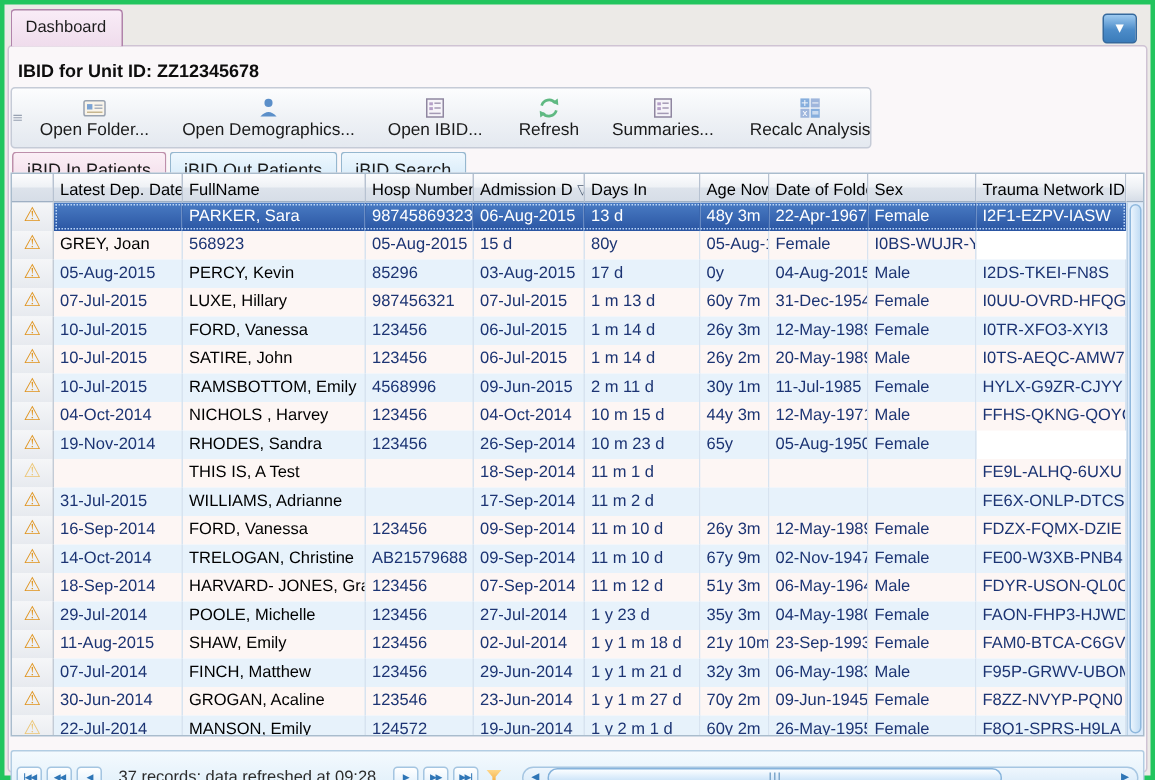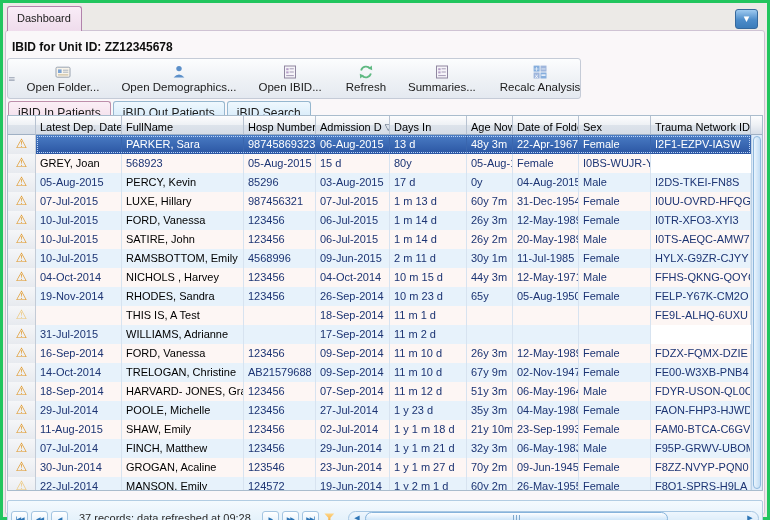--- a/index.html
+++ b/index.html
@@ -386,21 +386,20 @@
           <div class="tr alt-blue">
             <div class="td icon-cell"><span class="warn">⚠</span></div>
             <div class="td c-dep">19-Nov-2014</div>
             <div class="td c-name">RHODES, Sandra</div>
             <div class="td c-hosp">123456</div>
             <div class="td c-adm">26-Sep-2014</div>
             <div class="td c-days">10 m 23 d</div>
             <div class="td c-age">65y</div>
             <div class="td c-dob">05-Aug-1950</div>
             <div class="td c-sex">Female</div>
-            <div class="td c-tnid">FELP-Y67K-CM2O</div>
           </div>
           <div class="tr alt-pink">
             <div class="td icon-cell"><span class="warn pale">⚠</span></div>
             <div class="td c-dep"></div>
             <div class="td c-name">THIS IS, A Test</div>
             <div class="td c-hosp"></div>
             <div class="td c-adm">18-Sep-2014</div>
             <div class="td c-days">11 m 1 d</div>
             <div class="td c-age"></div>
             <div class="td c-dob"></div>
@@ -410,20 +409,21 @@
           <div class="tr alt-blue">
             <div class="td icon-cell"><span class="warn">⚠</span></div>
             <div class="td c-dep">31-Jul-2015</div>
             <div class="td c-name">WILLIAMS, Adrianne</div>
             <div class="td c-hosp"></div>
             <div class="td c-adm">17-Sep-2014</div>
             <div class="td c-days">11 m 2 d</div>
             <div class="td c-age"></div>
             <div class="td c-dob"></div>
             <div class="td c-sex"></div>
+            <div class="td c-tnid">FE6X-ONLP-DTCS</div>
           </div>
           <div class="tr alt-pink">
             <div class="td icon-cell"><span class="warn">⚠</span></div>
             <div class="td c-dep">16-Sep-2014</div>
             <div class="td c-name">FORD, Vanessa</div>
             <div class="td c-hosp">123456</div>
             <div class="td c-adm">09-Sep-2014</div>
             <div class="td c-days">11 m 10 d</div>
             <div class="td c-age">26y 3m</div>
             <div class="td c-dob">12-May-1989</div>

